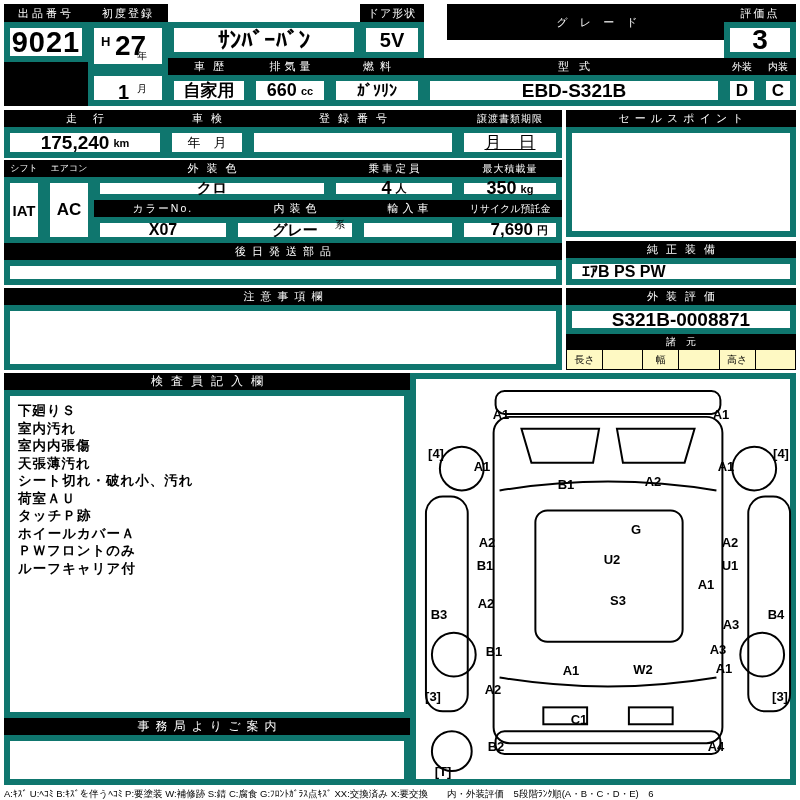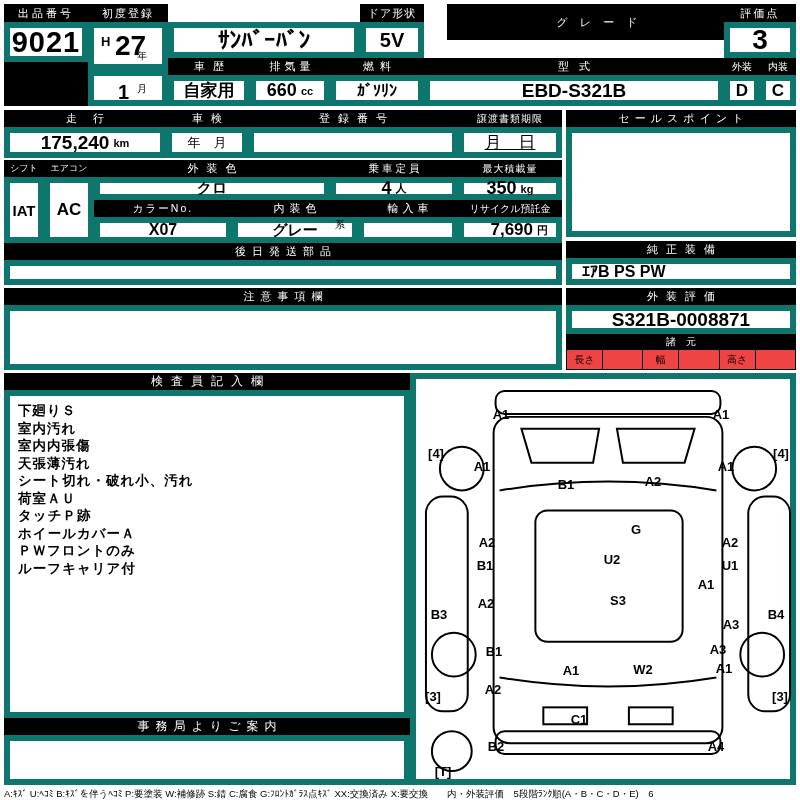--- a/index.html
+++ b/index.html
@@ -9,21 +9,21 @@
   .cell { position:absolute; background:#fff; border:6px solid #0f766e; }
   .hdr  { position:absolute; background:#000; color:#fff; border:1px solid #000;
           display:flex; align-items:center; justify-content:center;
           font-size:11px; white-space:nowrap; overflow:hidden; }
   .val  { display:flex; align-items:center; justify-content:center; font-weight:bold; }
   .black{ position:absolute; background:#000; border:1px solid #000; }
   .unit { font-size:11px; font-weight:600; margin-left:4px; }
   .note-item { font-size:13.5px; font-weight:600; letter-spacing:1px; line-height:17.5px; white-space:nowrap; }
   .marker { position:absolute; transform:translate(-50%,-50%); font-weight:bold; font-size:13px;
             white-space:nowrap; line-height:1; }
-  .dims-row { position:absolute; background:#ef4444; border:1px solid #000; display:flex; }
+  .dims-row { position:absolute; background:#fef9c3; border:1px solid #000; display:flex; }
   .dim-cell { flex:1; display:flex; border-right:1px solid #000; }
   .dim-cell:last-child { border-right:none; }
   .dim-label { width:36px; border-right:1px solid #000; display:flex; align-items:center; justify-content:center; font-size:10px; }
   .dim-blank { flex:1; }
   svg { display:block; }
 </style>
 </head>
 <body>
 
 <div class="sheet">

